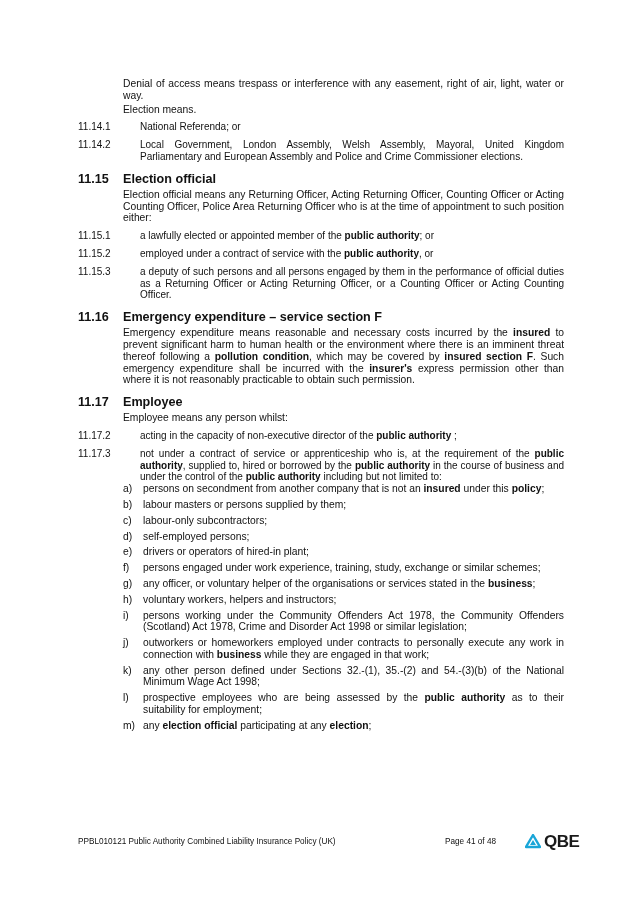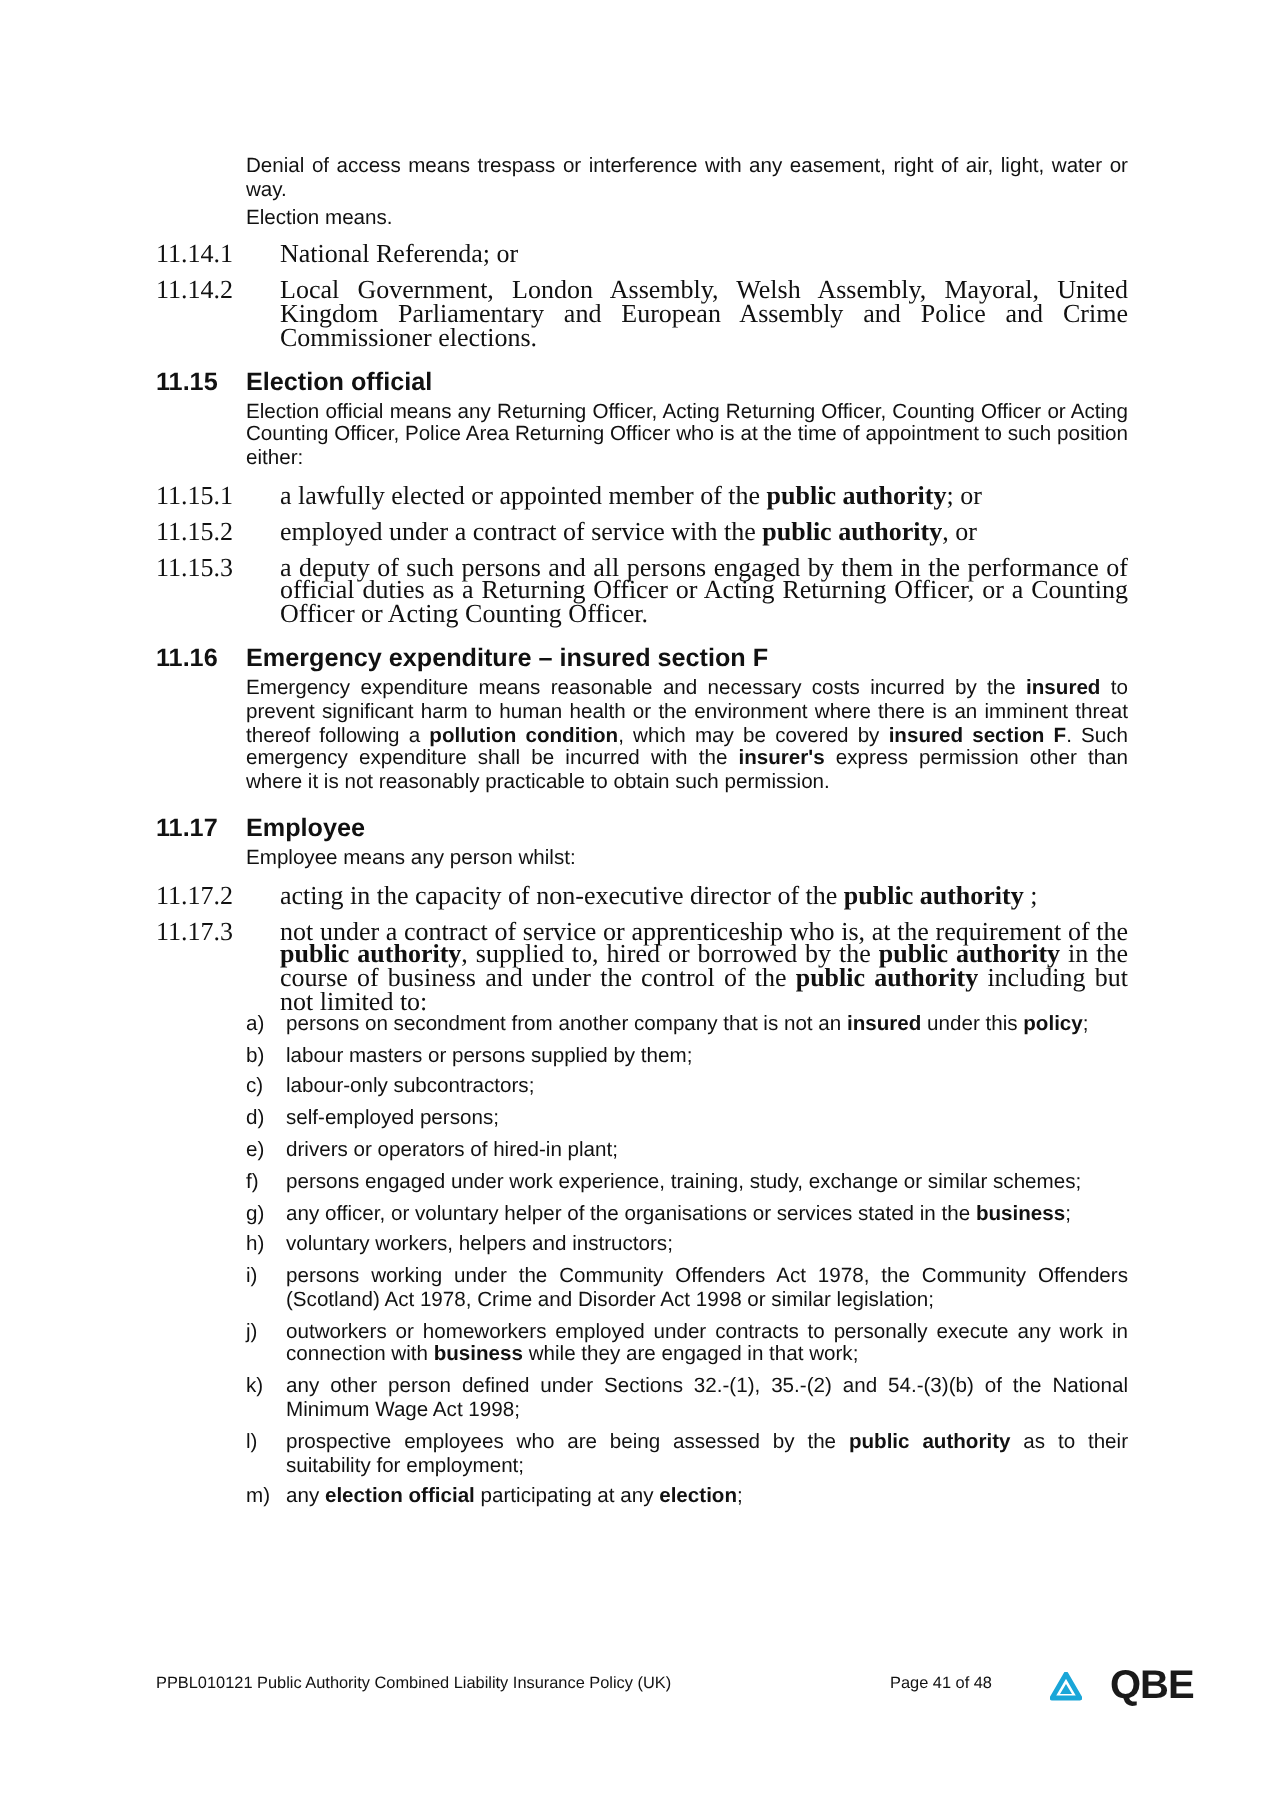--- a/index.html
+++ b/index.html
@@ -6,33 +6,33 @@
     body {
       width: 636px; height: 900px; position: relative; overflow: hidden;
       font-family: "Liberation Sans", sans-serif; color: #111;
     }
     .page { position: absolute; left: 0; top: 0; width: 636px; height: 900px; }
     .content { position: absolute; left: 78px; top: 76px; width: 486px; }
     .h { display: flex; font-weight: bold; font-size: 12.6px; line-height: 15px; margin-top: 9px; }
     .h:first-child { margin-top: 0; }
     .h .num { width: 45px; flex: none; }
     .para { margin-left: 45px; font-size: 10.3px; line-height: 11.8px; margin-top: 2px; text-align: justify; }
-    .item { display: flex; font-size: 13px; line-height: 11.8px; margin-top: 6px; text-align: justify; font-family: Liberation Serif, serif; }
+    .item { display: flex; font-size: 10px; line-height: 11.8px; margin-top: 6px; text-align: justify; }
     .item .num { width: 45px; flex: none; }
     .item .txt { flex: 1; padding-left: 17px; }
     .sub { display: flex; font-size: 10.3px; line-height: 11.8px; margin-left: 45px; margin-top: 4px; text-align: justify; }
     .sub.first { margin-top: 0; }
     .sub .l { width: 20px; flex: none; }
     .sub .txt { flex: 1; }
     b { font-weight: bold; }
     .footer { position: absolute; left: 78px; top: 832px; width: 500px; height: 20px; font-size: 8.2px; }
     .footer .code { position: absolute; left: 0; top: 5px; }
     .footer .pg { position: absolute; left: 367px; top: 5px; text-align: center; }
     .logo { position: absolute; left: 447px; top: 0px; display: flex; align-items: center; }
-    .logo .txt { font-weight: bold; font-size: 20px; color: #1a1a1a; margin-left: 14px; letter-spacing: -0.5px; }
+    .logo .txt { font-weight: bold; font-size: 17px; color: #1a1a1a; margin-left: 3px; letter-spacing: -0.5px; }
   </style>
 </head>
 <body>
 
 <div class="page">
   <div class="content">
 
     <div class="para">Denial of access means trespass or interference with any easement, right of air, light, water or way.</div>
 
     <div class="para">Election means.</div>
@@ -58,21 +58,21 @@
       <span class="num">11.15.2</span>
       <span class="txt"><span>employed under a contract of service with the </span><b>public authority</b><span>, or</span></span>
     </div>
     <div class="item">
       <span class="num">11.15.3</span>
       <span class="txt">a deputy of such persons and all persons engaged by them in the performance of official duties as a Returning Officer or Acting Returning Officer, or a Counting Officer or Acting Counting Officer.</span>
     </div>
 
     <div class="h">
       <span class="num">11.16</span>
-      <span>Emergency expenditure – insured section F</span>
+      <span>Emergency expenditure – service section F</span>
     </div>
     <div class="para"><span>Emergency expenditure means reasonable and necessary costs incurred by the </span><b>insured</b><span> to prevent significant harm to human health or the environment where there is an imminent threat thereof following a </span><b>pollution condition</b><span>, which may be covered by </span><b>insured section F</b><span>. Such emergency expenditure shall be incurred with the </span><b>insurer's</b><span> express permission other than where it is not reasonably practicable to obtain such permission.</span></div>
 
     <div class="h">
       <span class="num">11.17</span>
       <span>Employee</span>
     </div>
     <div class="para">Employee means any person whilst:</div>
     <div class="item">
       <span class="num">11.17.2</span>

